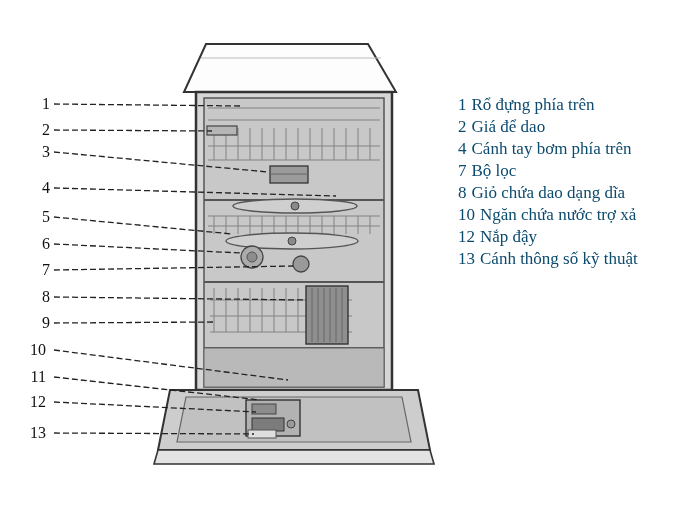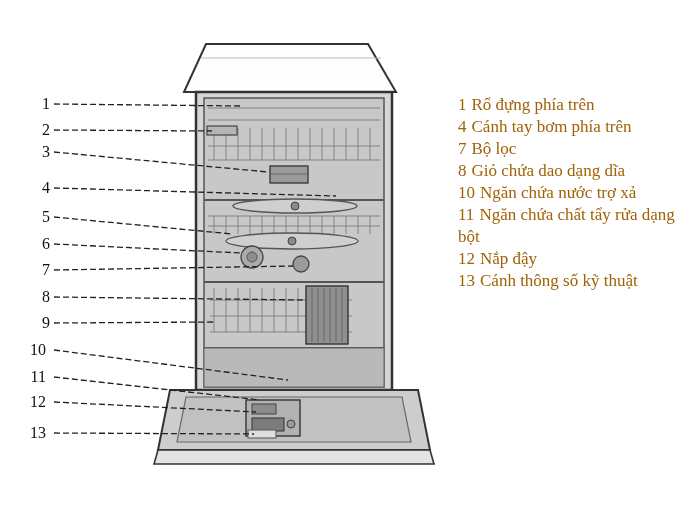--- a/index.html
+++ b/index.html
@@ -21,21 +21,21 @@
     line-height: 16px;
     color: #111;
     user-select: none;
   }
   .legend {
     position: absolute;
     left: 458px;
     top: 94px;
     width: 238px;
     font-size: 17px;
-    color: #a16207;
+    color: #0c4a6e;
   }
   .legend-item { line-height: 22px; }
   .legend-item .num { margin-right: 5px; }
 </style>
 </head>
 <body>
 
 <div class="canvas">
 
   <svg class="figure-svg" width="700" height="525" viewBox="0 0 700 525">
@@ -132,22 +132,22 @@
     <div class="callout" style="top:289px; left:22px">8</div>
     <div class="callout" style="top:315px; left:22px">9</div>
     <div class="callout" style="top:342px; left:18px">10</div>
     <div class="callout" style="top:369px; left:18px">11</div>
     <div class="callout" style="top:394px; left:18px">12</div>
     <div class="callout" style="top:425px; left:18px">13</div>
   </div>
 
   <div class="legend">
     <div class="legend-item"><span class="num">1</span><span class="lbl">Rổ đựng phía trên</span></div>
+    <div class="legend-item"><span class="num">2</span><span class="lbl">Giá để dao</span></div>
     <div class="legend-item"><span class="num">4</span><span class="lbl">Cánh tay bơm phía trên</span></div>
     <div class="legend-item"><span class="num">7</span><span class="lbl">Bộ lọc</span></div>
     <div class="legend-item"><span class="num">8</span><span class="lbl">Giỏ chứa dao dạng dĩa</span></div>
     <div class="legend-item"><span class="num">10</span><span class="lbl">Ngăn chứa nước trợ xả</span></div>
-    <div class="legend-item"><span class="num">11</span><span class="lbl">Ngăn chứa chất tẩy rửa dạng bột</span></div>
     <div class="legend-item"><span class="num">12</span><span class="lbl">Nắp đậy</span></div>
     <div class="legend-item"><span class="num">13</span><span class="lbl">Cánh thông số kỹ thuật</span></div>
   </div>
 
 </div>
 
 </body></html>

